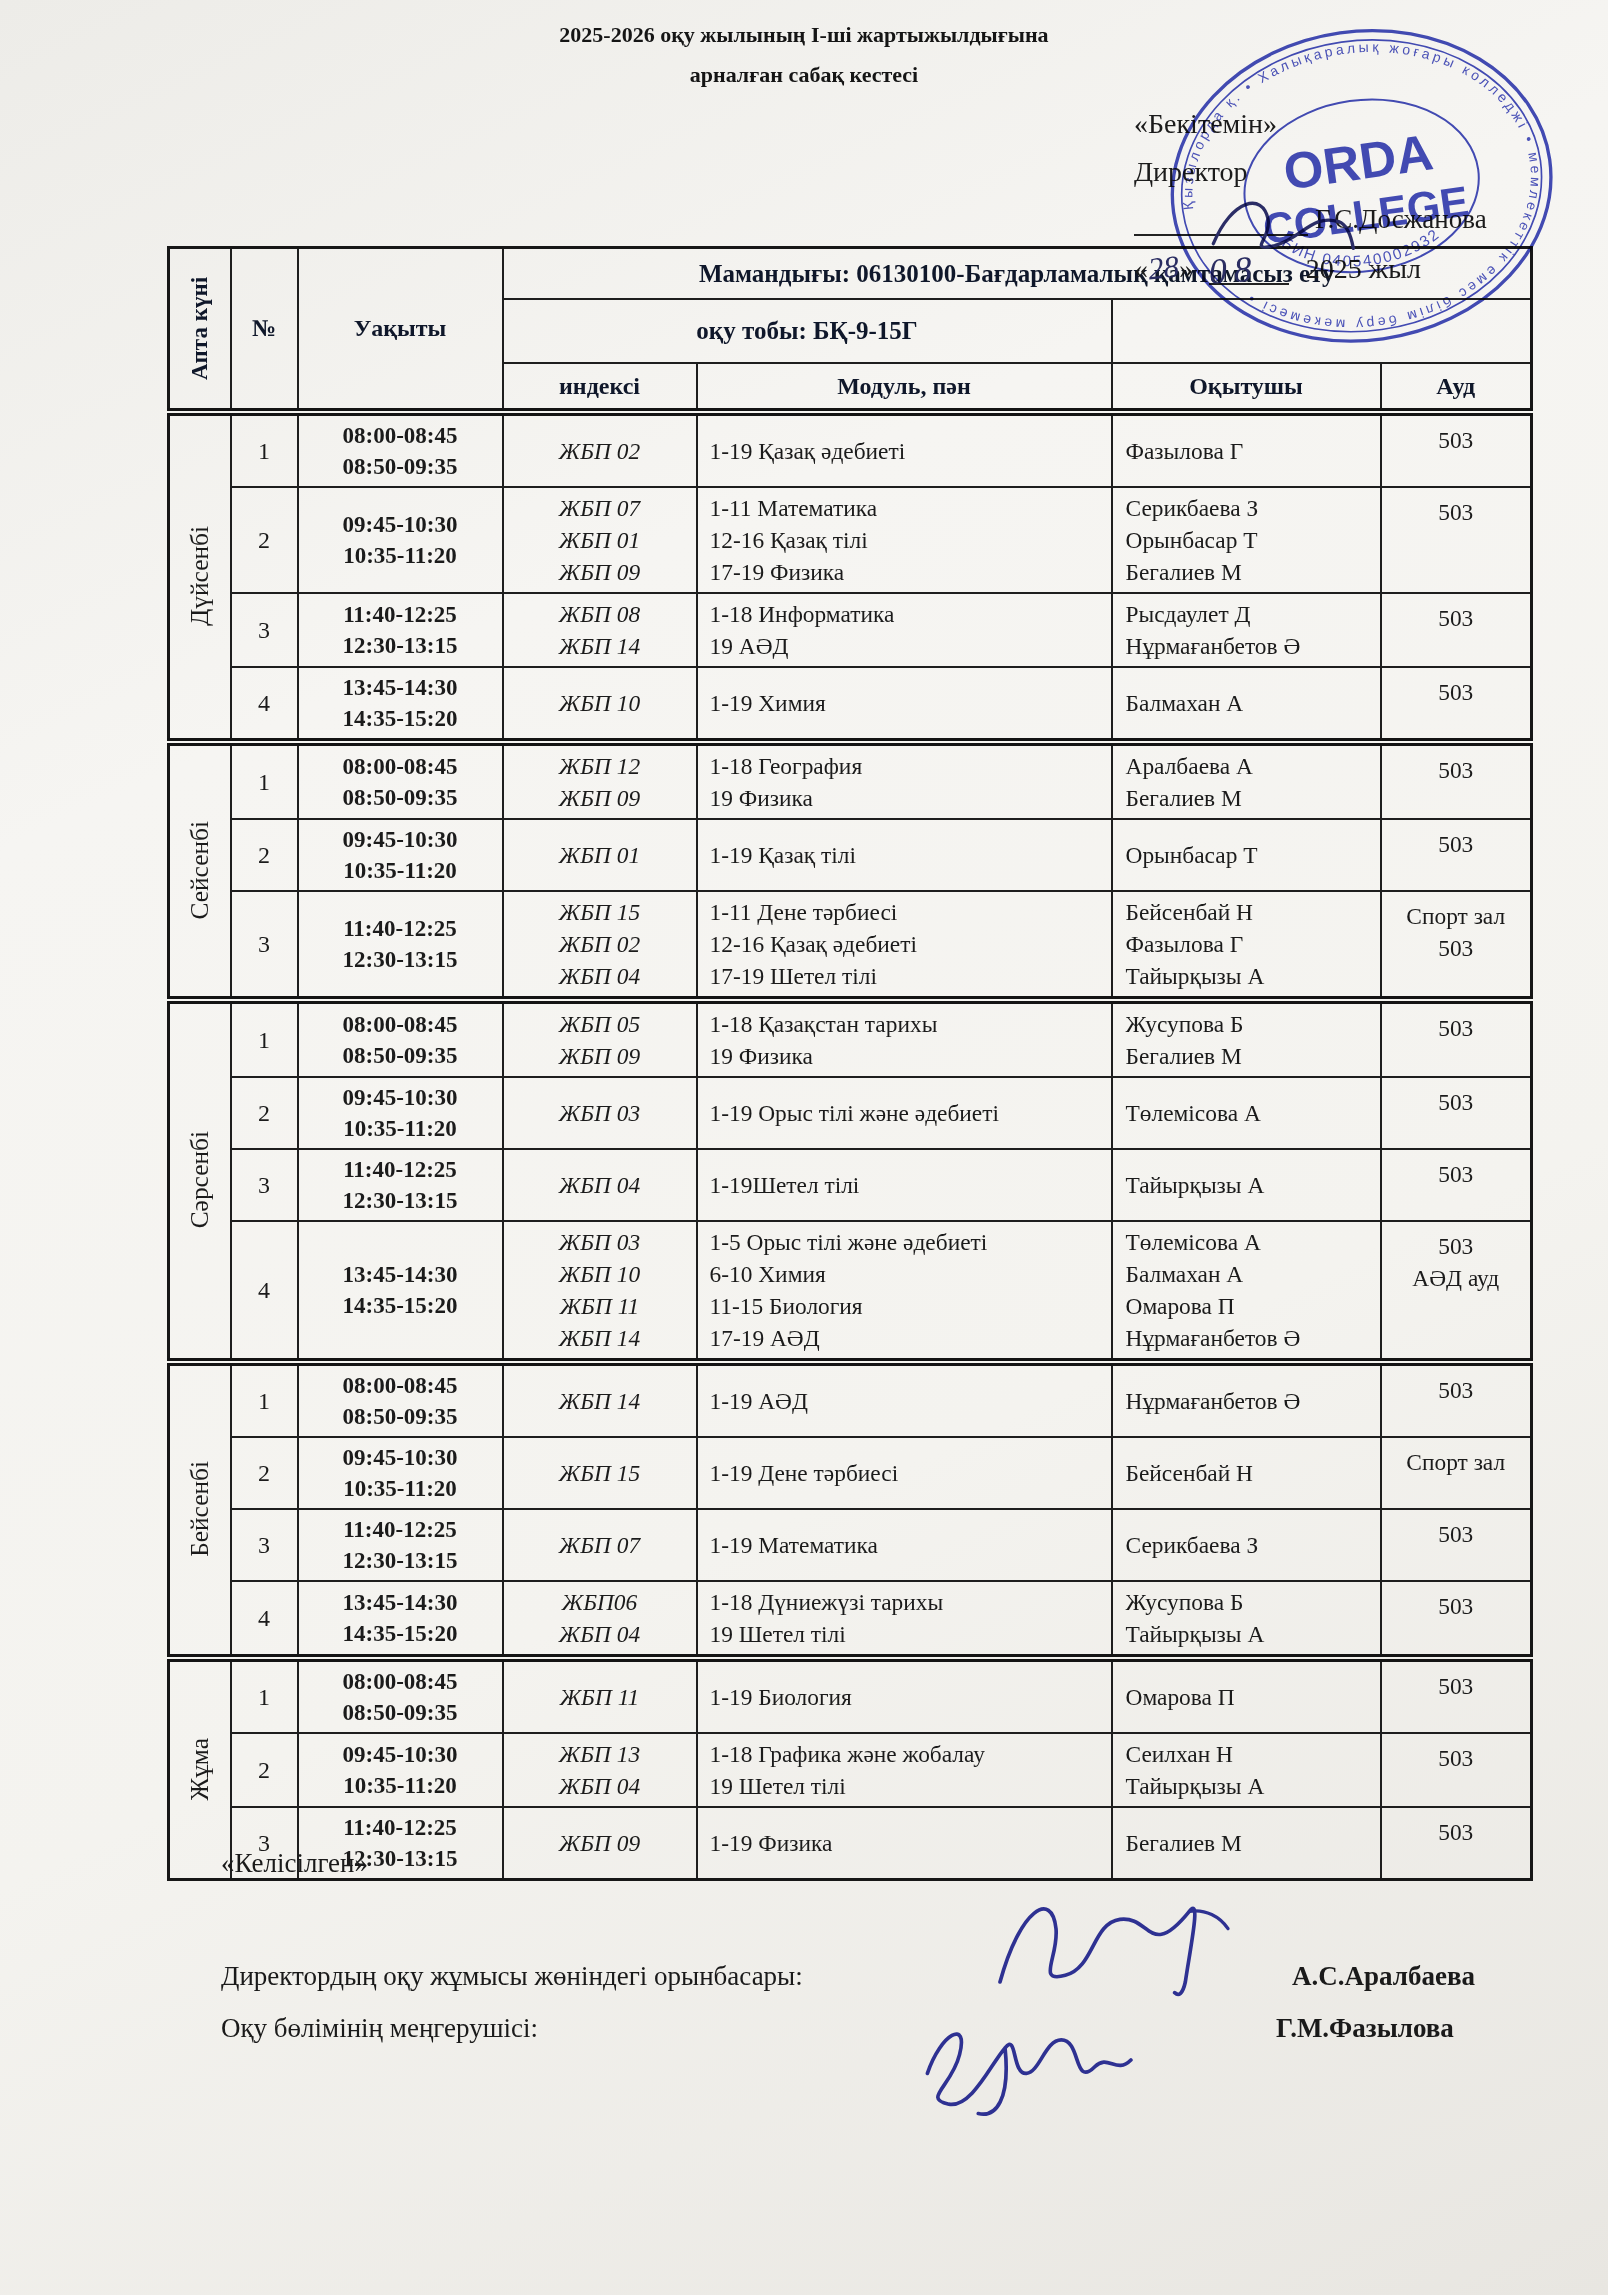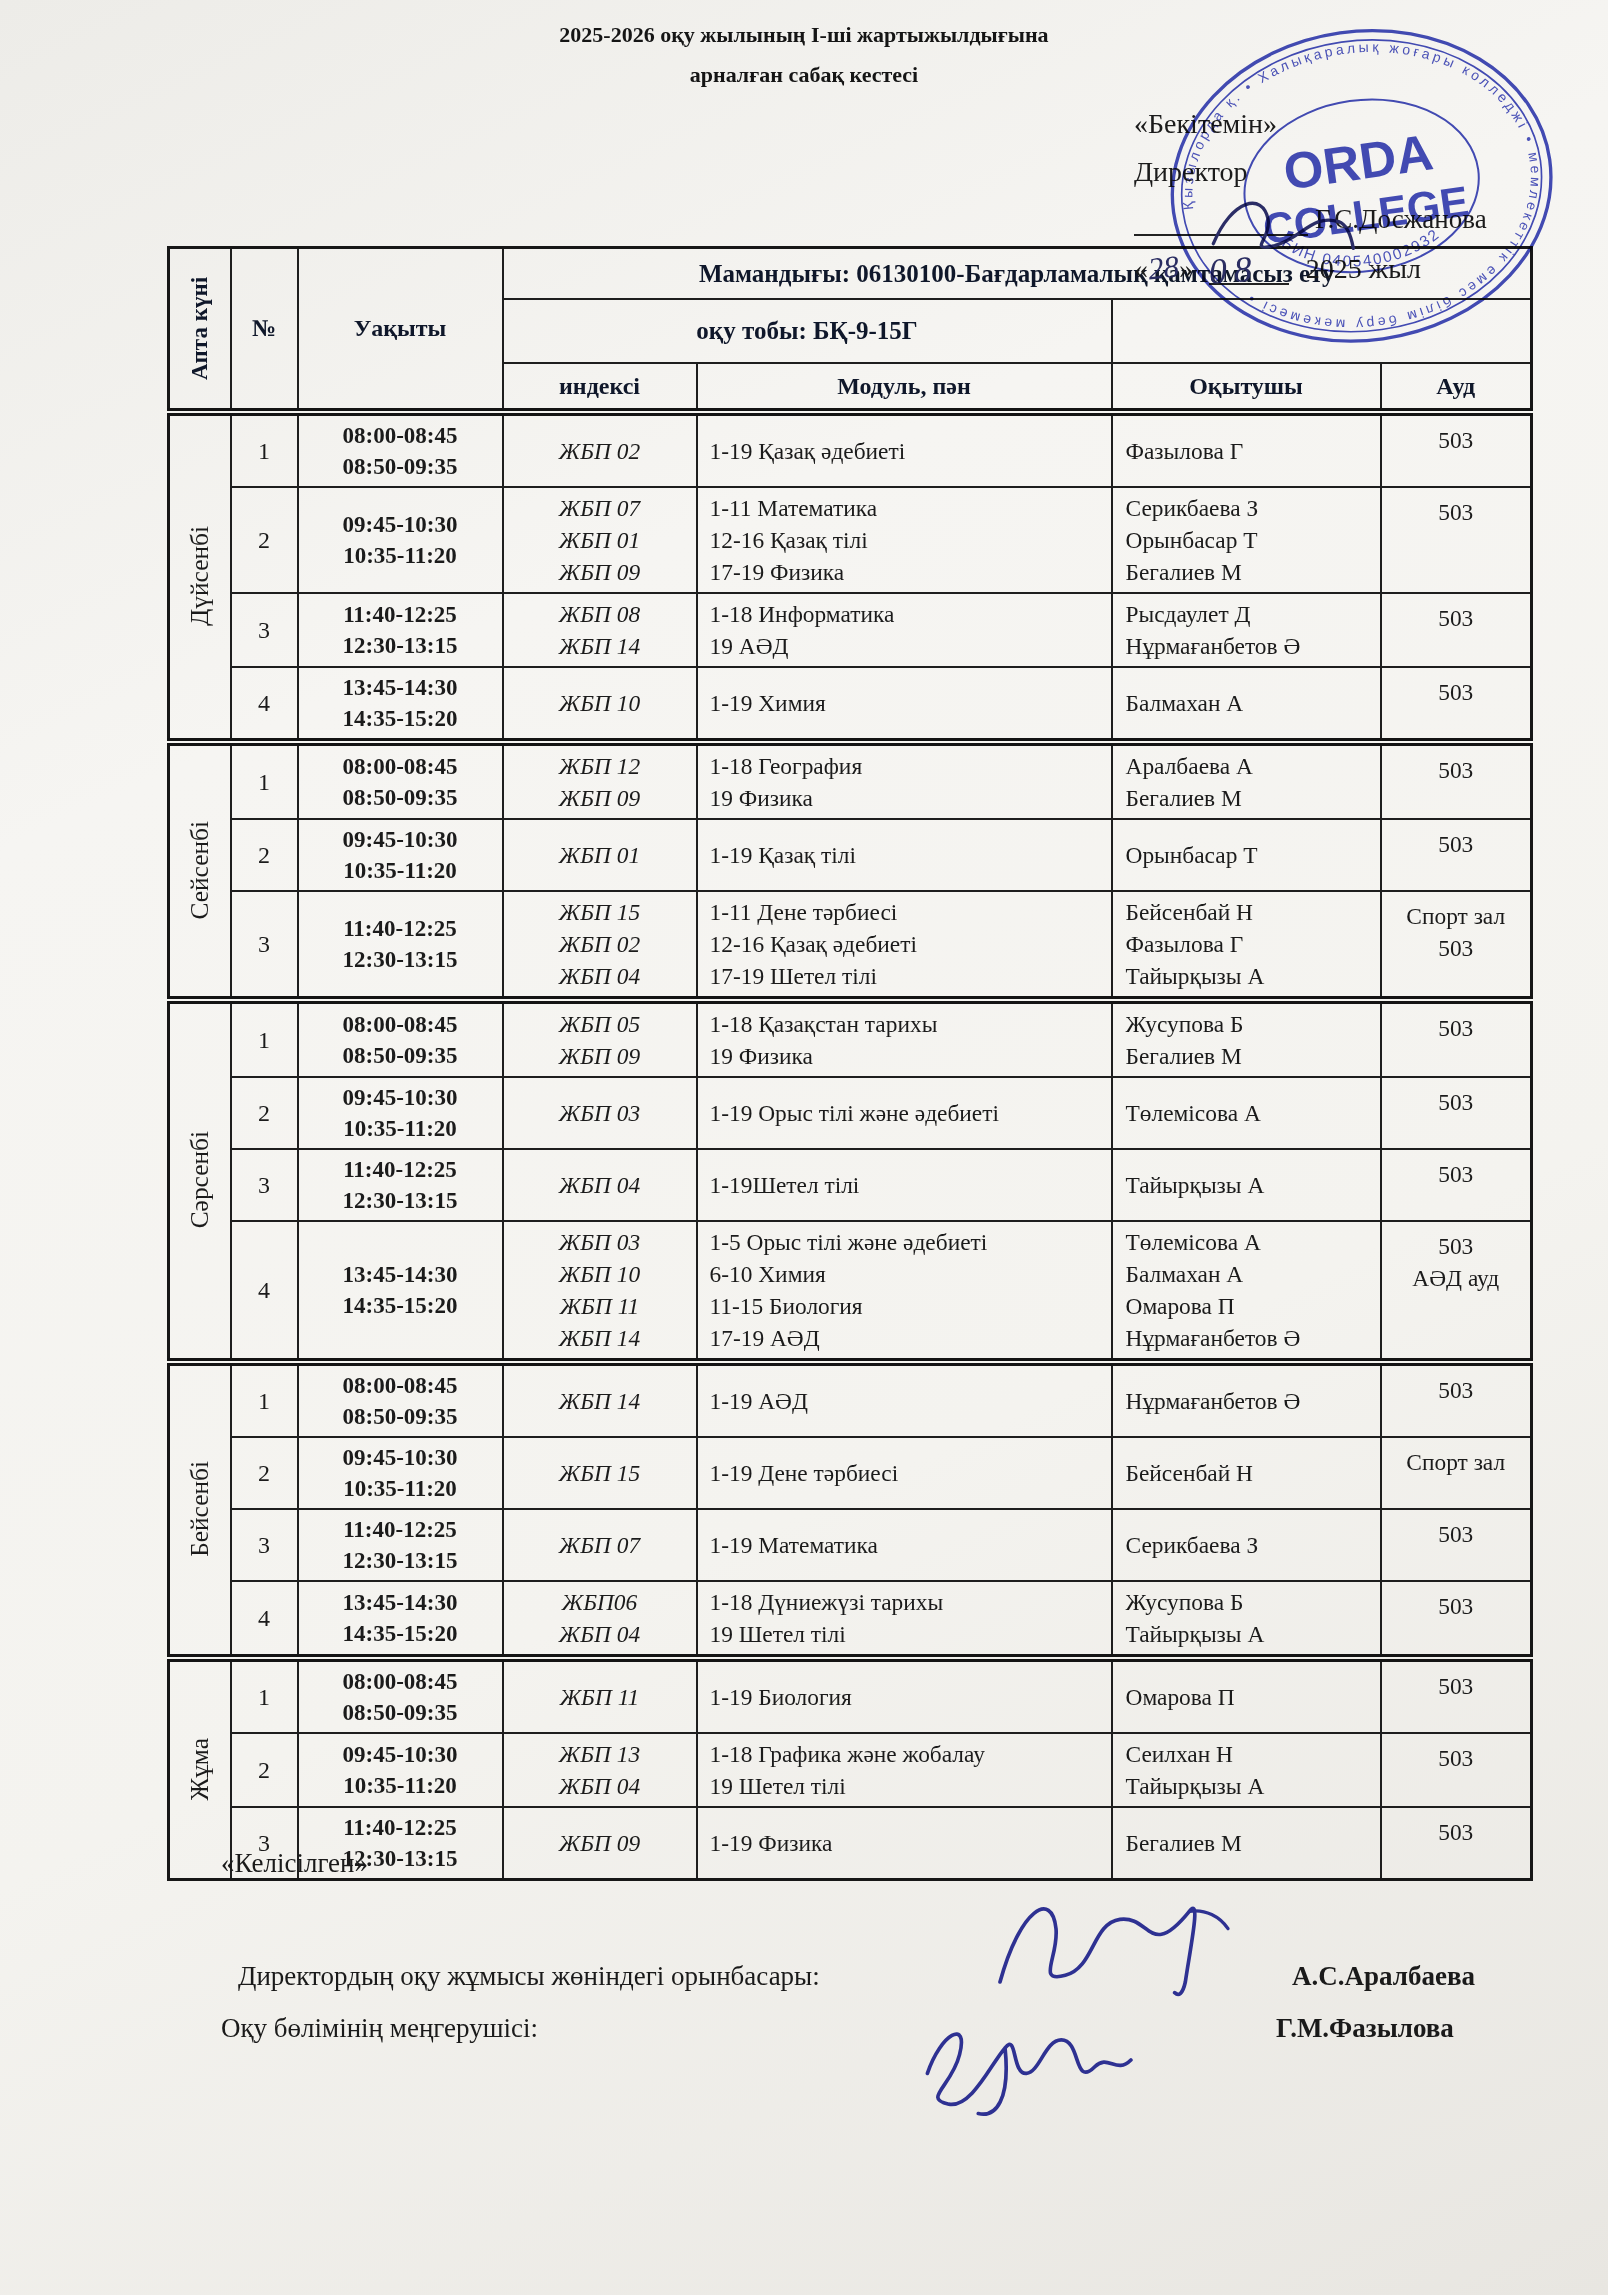--- a/index.html
+++ b/index.html
@@ -502,21 +502,21 @@
           <div class="cell-line">Бегалиев М</div>
         </td>
         <td class="c-room">
           <div class="cell-line">503</div>
         </td>
       </tr>
     </tbody>
 </table>
 
 <div class="footer-label" style="left:221px;top:1848px;">«Келісілген»</div>
-<div class="footer-label" style="left:238px;top:1961px;">Директордың оқу жұмысы  жөніндегі орынбасары:</div>
+<div class="footer-label" style="left:221px;top:1961px;">Директордың оқу жұмысы  жөніндегі орынбасары:</div>
 <div class="footer-name" style="left:1292px;top:1961px;">А.С.Аралбаева</div>
 <div class="footer-label" style="left:221px;top:2013px;">Оқу бөлімінің меңгерушісі:</div>
 <div class="footer-name" style="left:1276px;top:2013px;">Г.М.Фазылова</div>
 
 <svg class="fsig" style="left:990px;top:1882px;" width="248" height="120" viewBox="0 0 370 180">
   <path d="M14,150 C44,40 92,12 98,70 C102,112 68,152 112,140 C156,128 152,62 194,56 C240,50 238,118 298,44 C316,20 300,96 292,150 C288,168 282,172 276,166" fill="none" stroke="#2e3192" stroke-width="5.5" stroke-linecap="round"></path>
   <path d="M298,44 C322,40 344,52 356,70" fill="none" stroke="#2e3192" stroke-width="5" stroke-linecap="round"></path>
 </svg>
 <svg class="fsig" style="left:910px;top:1993px;" width="241" height="134" viewBox="0 0 360 200">
   <path d="M26,120 C46,60 88,38 74,92 C62,140 18,158 58,166 C92,172 122,104 142,82 C150,160 128,186 102,180 M142,82 C160,58 152,122 174,120 C194,118 202,70 226,70 C256,70 244,142 276,110 C296,90 308,122 330,100" fill="none" stroke="#2e3192" stroke-width="5.5" stroke-linecap="round"></path>

